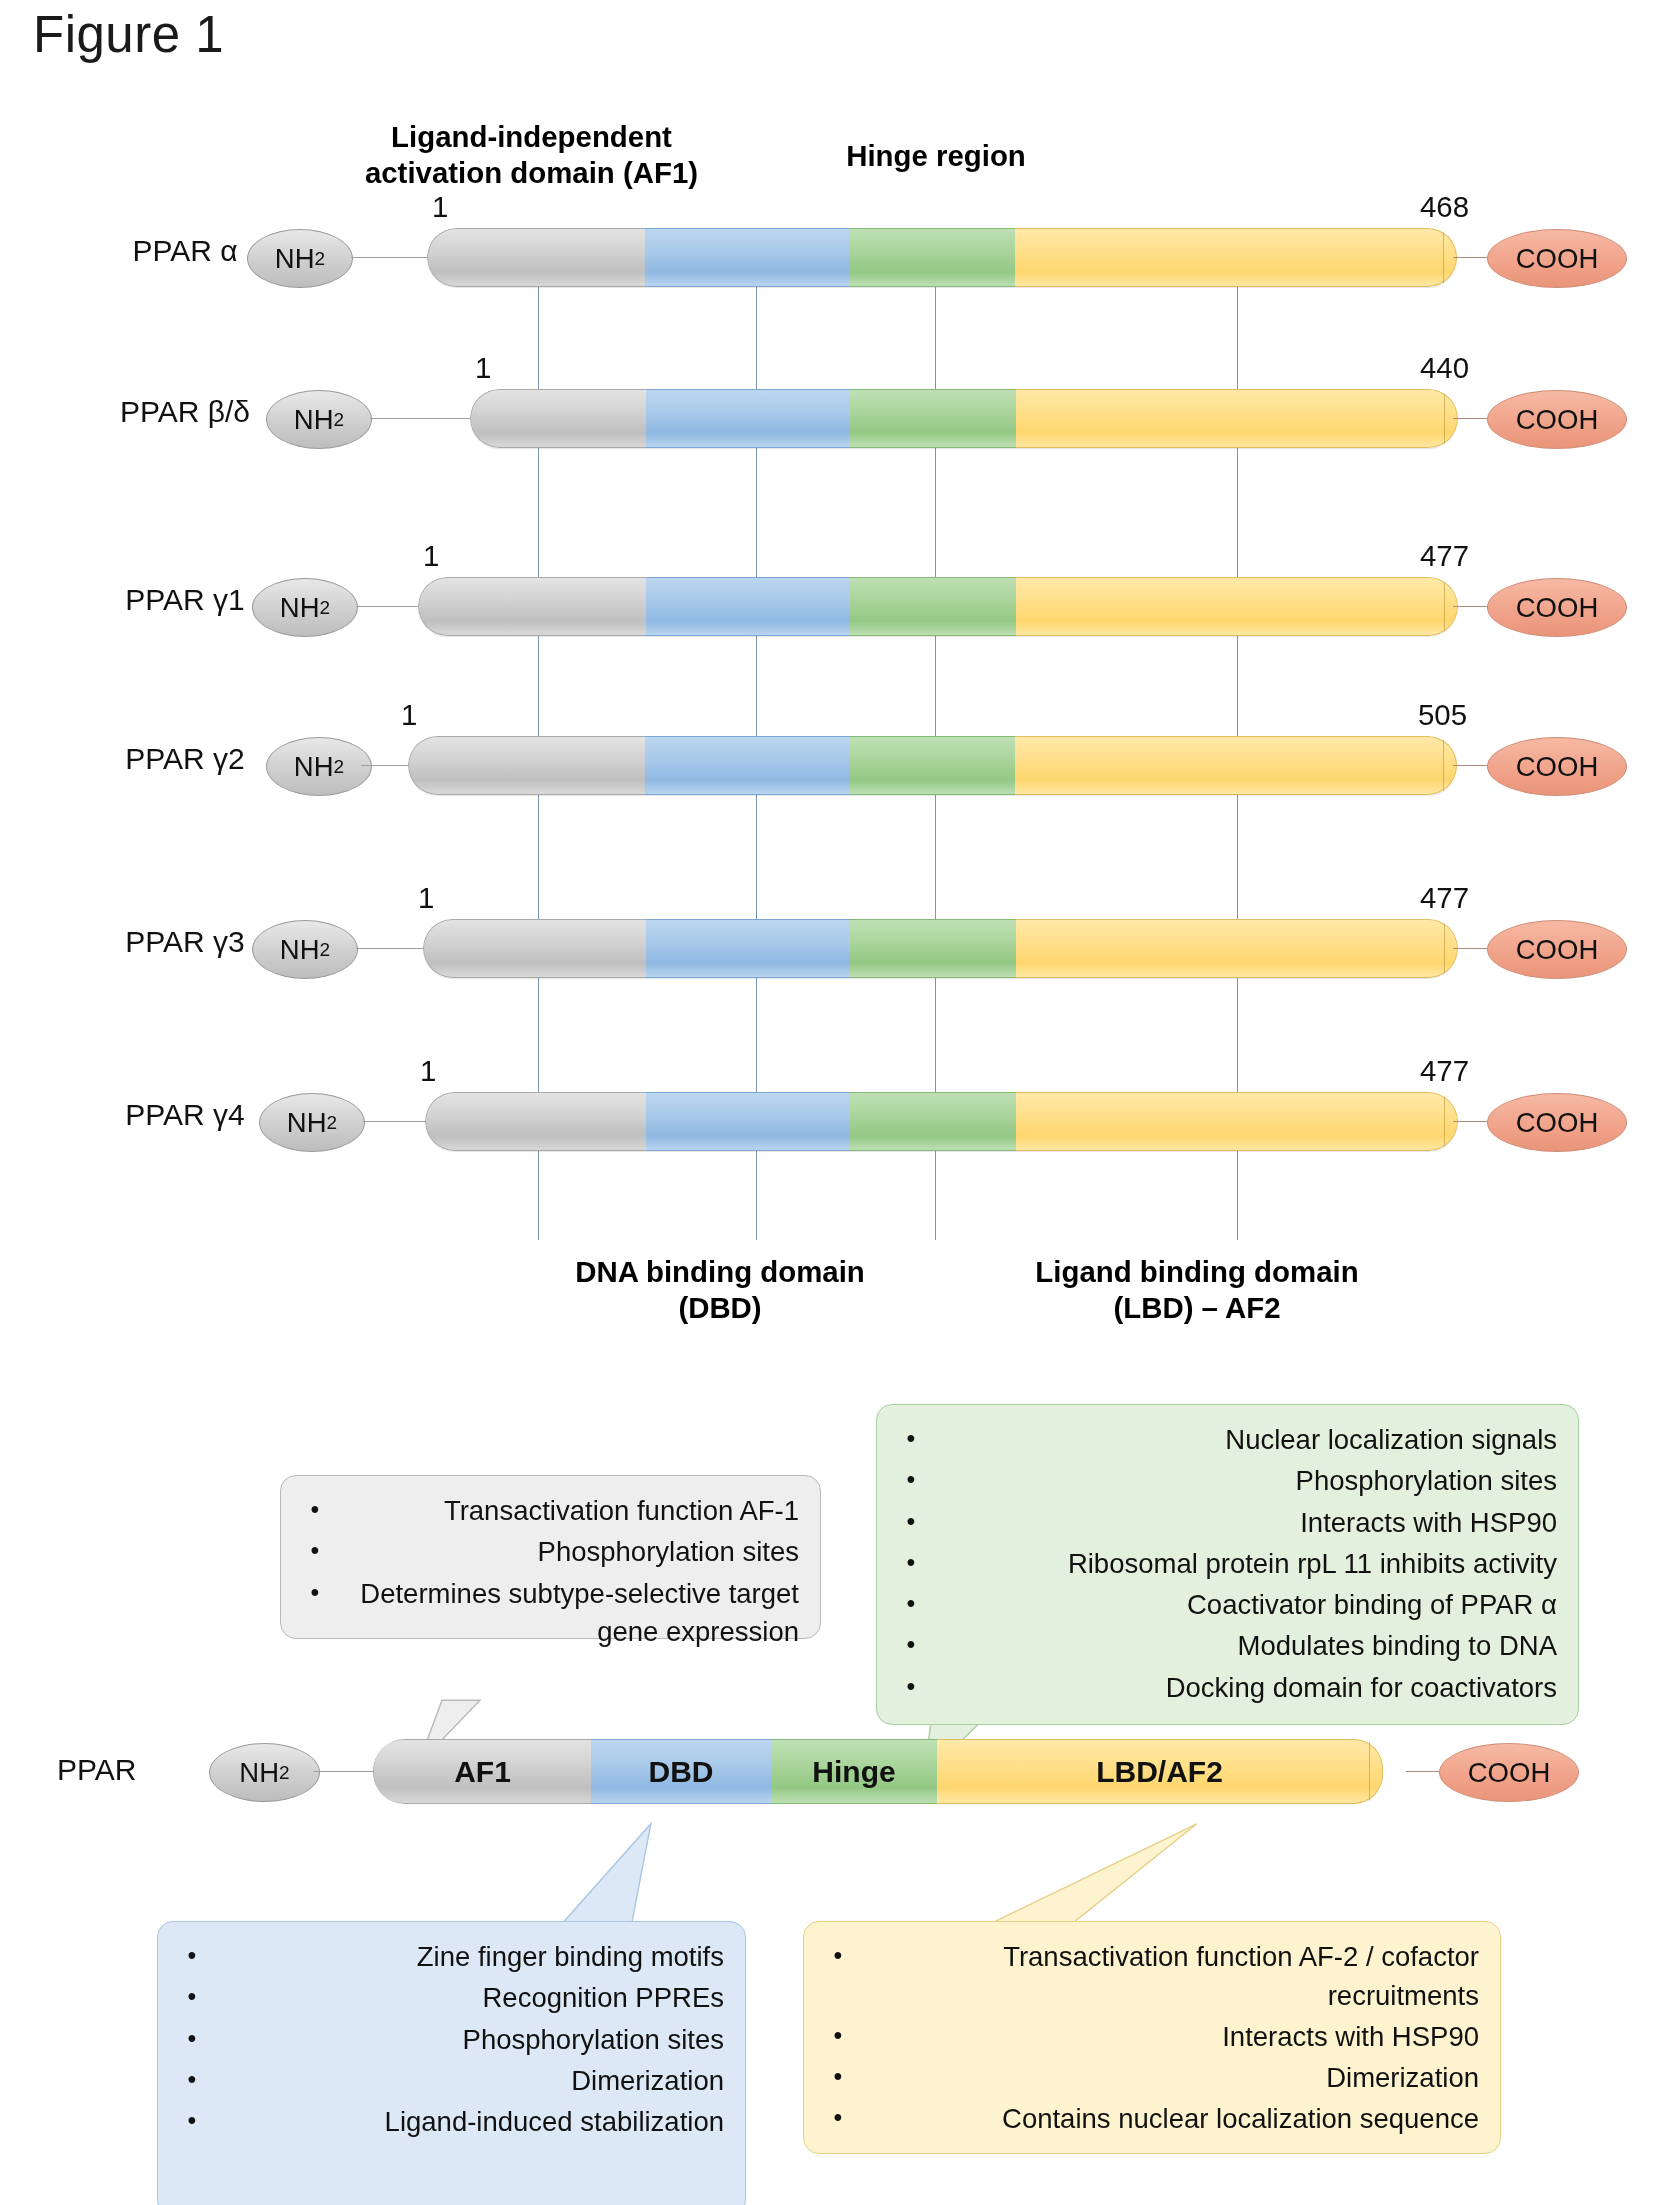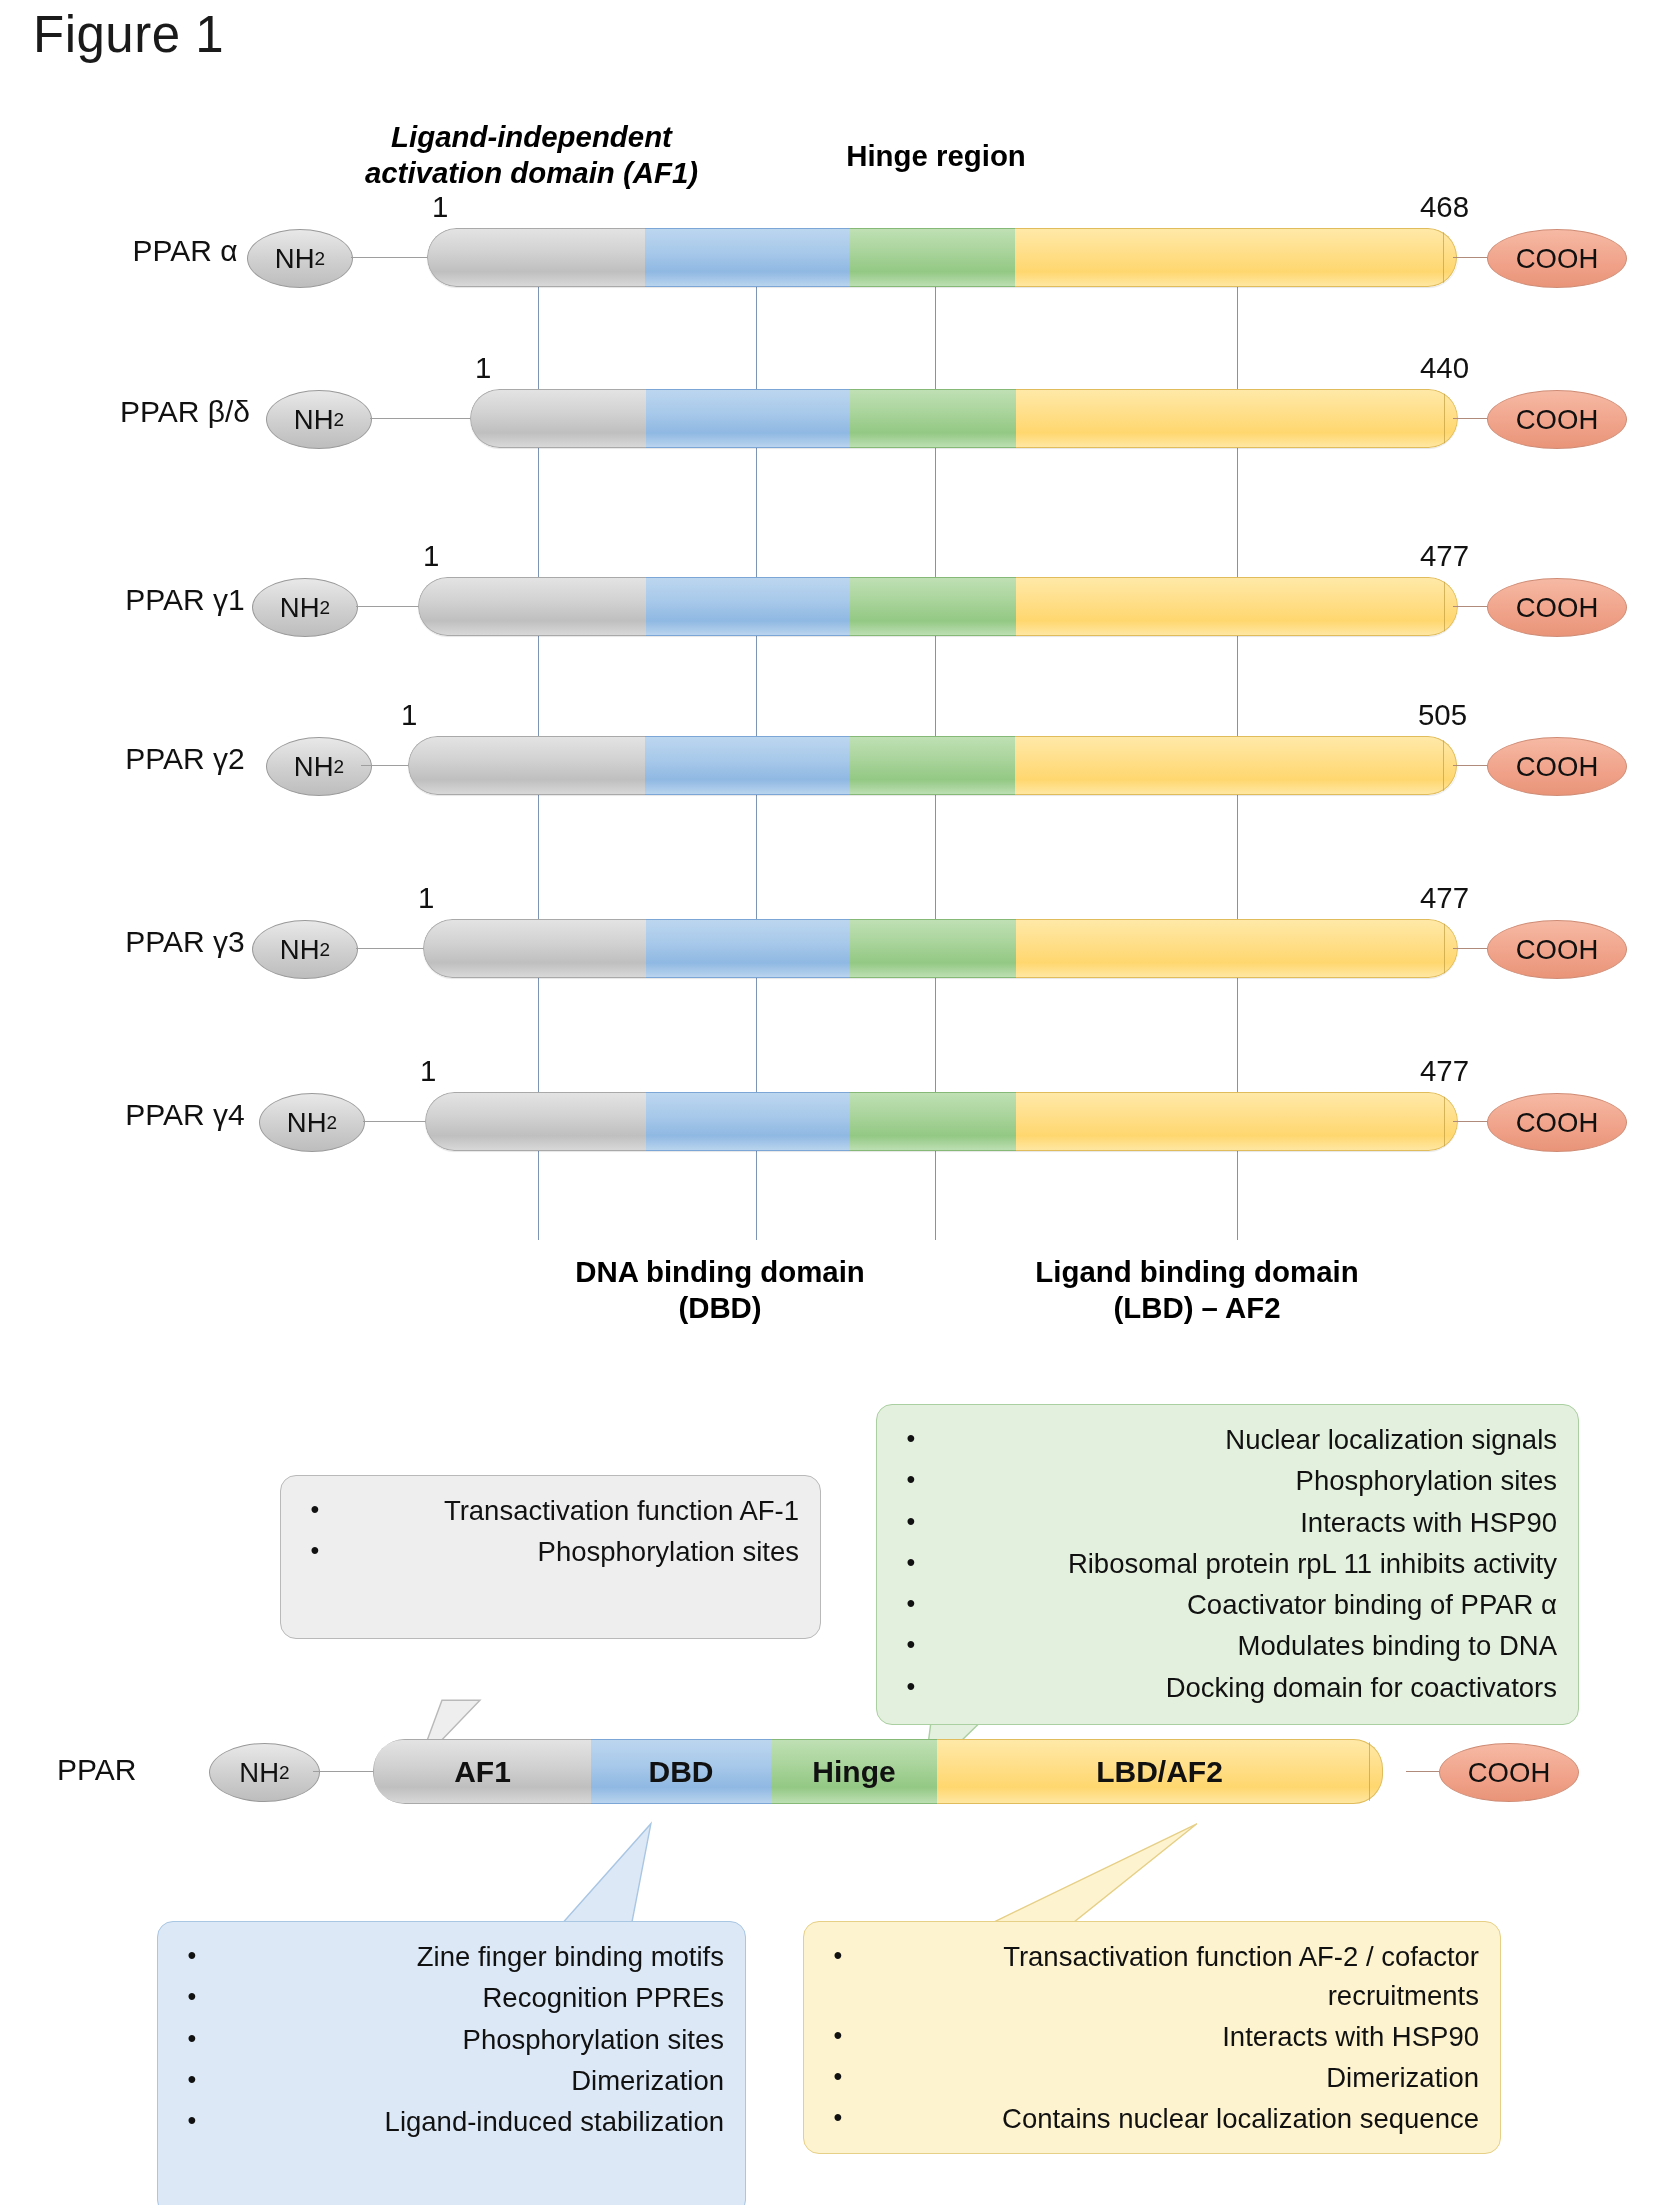--- a/index.html
+++ b/index.html
@@ -35,21 +35,21 @@
   }
 
   .hdr-label {
     position: absolute;
     font-weight: bold;
     font-size: 29.4px;
     text-align: center;
     line-height: 1.22;
     color: #000;
   }
-  #hdr-af1 { left: 294px; top: 24px; width: 475px; font-style: italic; }
+  #hdr-af1 { left: 294px; top: 24px; width: 475px; }
   #hdr-hinge { left: 803px; top: 43px; width: 266px; }
 
   .ftr-label {
     position: absolute;
     font-weight: bold;
     font-size: 29.4px;
     text-align: center;
     line-height: 1.22;
     color: #000;
   }
@@ -415,20 +415,21 @@
     <polygon points="930,700 1010,700 880,835" fill="#eeeeee" stroke="#b9b9b9" stroke-width="3"></polygon>
     <polygon points="1960,745 2065,745 1945,862" fill="#e3f0de" stroke="#aacfa0" stroke-width="3"></polygon>
     <polygon points="1185,1168 1330,1168 1370,960" fill="#dce8f6" stroke="#a9c6e3" stroke-width="3"></polygon>
     <polygon points="2090,1168 2260,1168 2520,960" fill="#fdf3cf" stroke="#e6cf86" stroke-width="3"></polygon>
   </svg>
 
   <div class="callout" id="callout-af1">
     <ul>
       <li>Transactivation function AF-1</li>
       <li>Phosphorylation sites</li>
+      <li>Determines subtype-selective target gene expression</li>
     </ul>
   </div>
 
   <div class="callout" id="callout-hinge">
     <ul>
       <li>Nuclear localization signals</li>
       <li>Phosphorylation sites</li>
       <li>Interacts with HSP90</li>
       <li>Ribosomal protein rpL 11 inhibits activity</li>
       <li>Coactivator binding of PPAR α</li>

